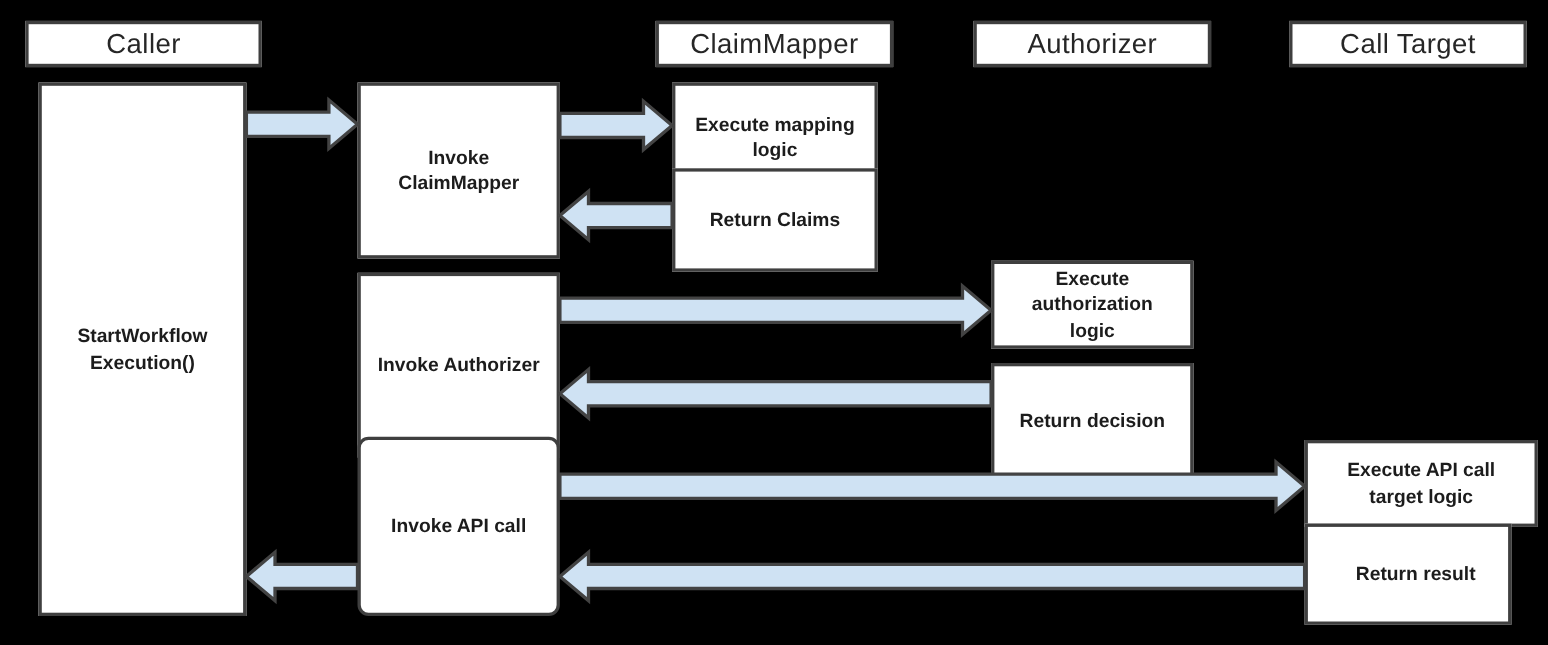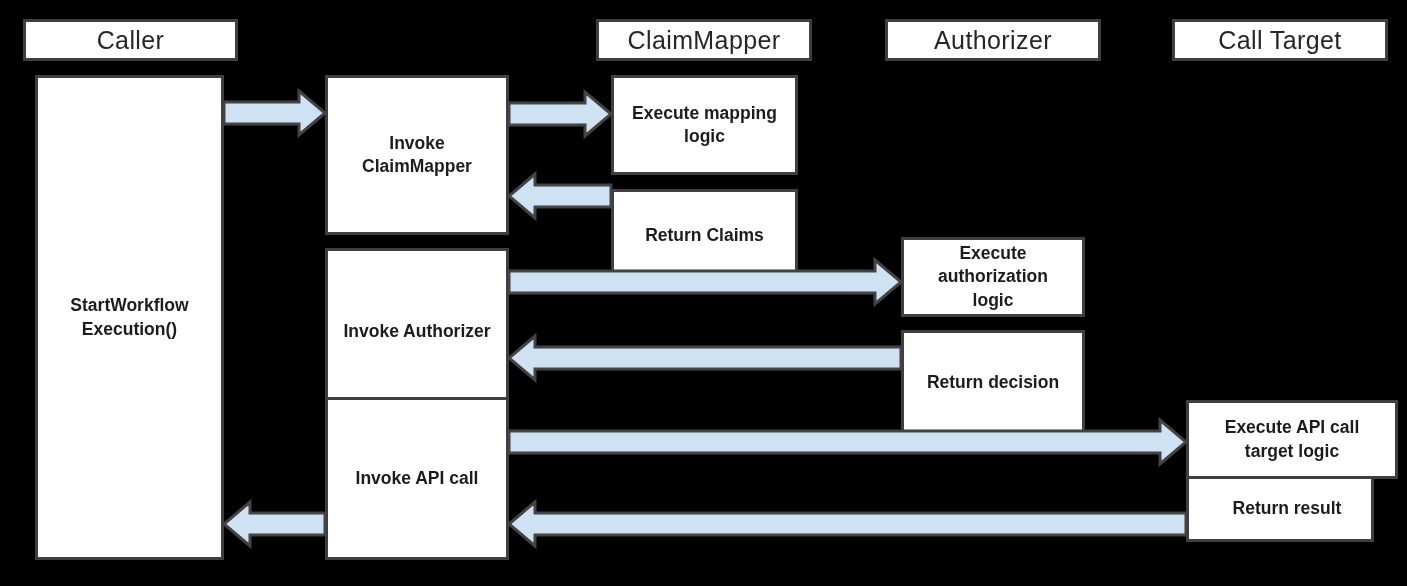--- a/index.html
+++ b/index.html
@@ -30,30 +30,30 @@
 
   <div class="hdr" style="left:23px;width:215px;">Caller</div>
   <div class="hdr" style="left:596px;width:216px;">ClaimMapper</div>
   <div class="hdr" style="left:885px;width:216px;">Authorizer</div>
   <div class="hdr" style="left:1172px;width:216px;">Call Target</div>
 
   <div class="cell" style="left:35px;top:75px;width:189px;height:485px;">StartWorkflow Execution()</div>
 
   <div class="cell" style="left:325px;top:75px;width:184px;height:160px;">Invoke ClaimMapper</div>
   <div class="cell" style="left:325px;top:248px;width:184px;height:168px;">Invoke Authorizer</div>
-  <div class="cell" style="left:325px;top:397px;width:184px;height:163px;">Invoke API call</div>
+  <div class="cell" style="left:325px;top:397px;width:184px;height:163px;border-radius:10px;">Invoke API call</div>
 
   <div class="cell" style="left:611px;top:75px;width:187px;height:100px;">Execute mapping logic</div>
-  <div class="cell" style="left:611px;top:153px;width:187px;height:94px;margin-top:36px;">Return Claims</div>
+  <div class="cell" style="left:611px;top:153px;width:187px;height:94px;">Return Claims</div>
 
   <div class="cell" style="left:901px;top:237px;width:184px;height:80px;">Execute authorization logic</div>
   <div class="cell" style="left:901px;top:330px;width:184px;height:106px;">Return decision</div>
 
   <div class="cell" style="left:1186px;top:400px;width:212px;height:79px;">Execute API call target logic</div>
-  <div class="cell" style="left:1186px;top:476px;width:188px;height:66px;padding-left:28px;">Return result</div>
+  <div class="cell" style="left:1186px;top:476px;width:188px;height:92px;padding-left:28px;">Return result</div>
 
   <svg class="arrows" viewBox="0 0 1407 586" xmlns="http://www.w3.org/2000/svg">
     <polygon stroke-width="3" points="224,102 299,102 299,91 325,113 299,135 299,124 224,124" fill="#cfe2f3" stroke="#434343"></polygon>
     <polygon stroke-width="3" points="509,103 585,103 585,92 611,114 585,136 585,125 509,125" fill="#cfe2f3" stroke="#434343"></polygon>
     <polygon stroke-width="3" points="611,185 535,185 535,174 509,196 535,218 535,207 611,207" fill="#cfe2f3" stroke="#434343"></polygon>
     <polygon stroke-width="3" points="509,271 875,271 875,260 901,282 875,304 875,293 509,293" fill="#cfe2f3" stroke="#434343"></polygon>
     <polygon stroke-width="3" points="901,347 535,347 535,336 509,358 535,380 535,369 901,369" fill="#cfe2f3" stroke="#434343"></polygon>
     <polygon stroke-width="3" points="509,431 1160,431 1160,420 1186,442 1160,464 1160,453 509,453" fill="#cfe2f3" stroke="#434343"></polygon>
     <polygon stroke-width="3" points="1186,513 535,513 535,502 509,524 535,546 535,535 1186,535" fill="#cfe2f3" stroke="#434343"></polygon>
     <polygon stroke-width="3" points="325,513 250,513 250,502 224,524 250,546 250,535 325,535" fill="#cfe2f3" stroke="#434343"></polygon>

